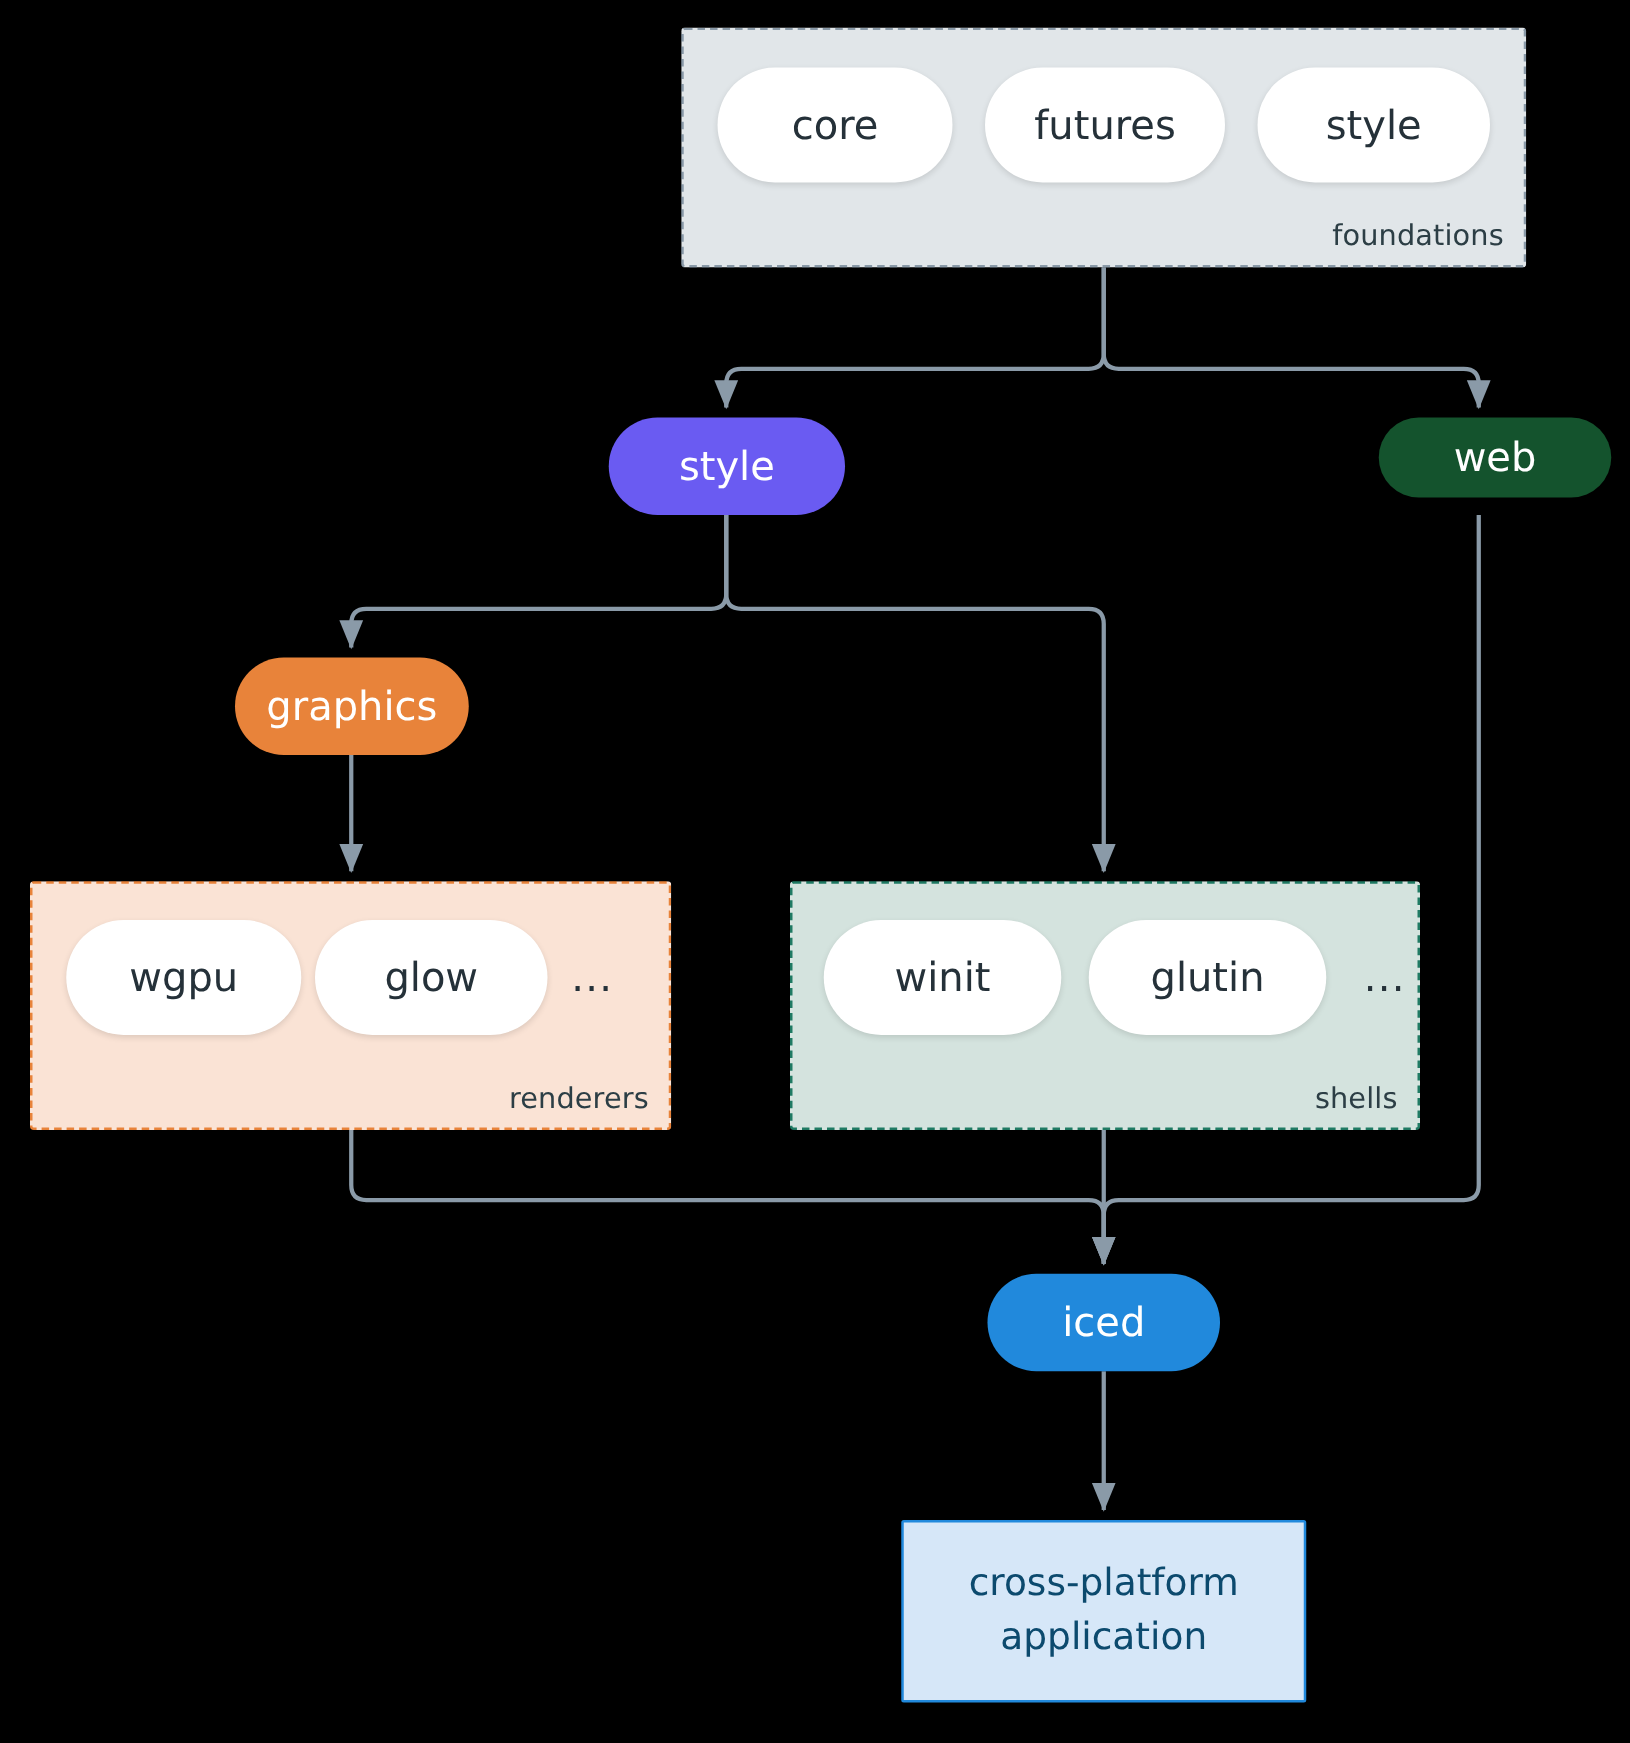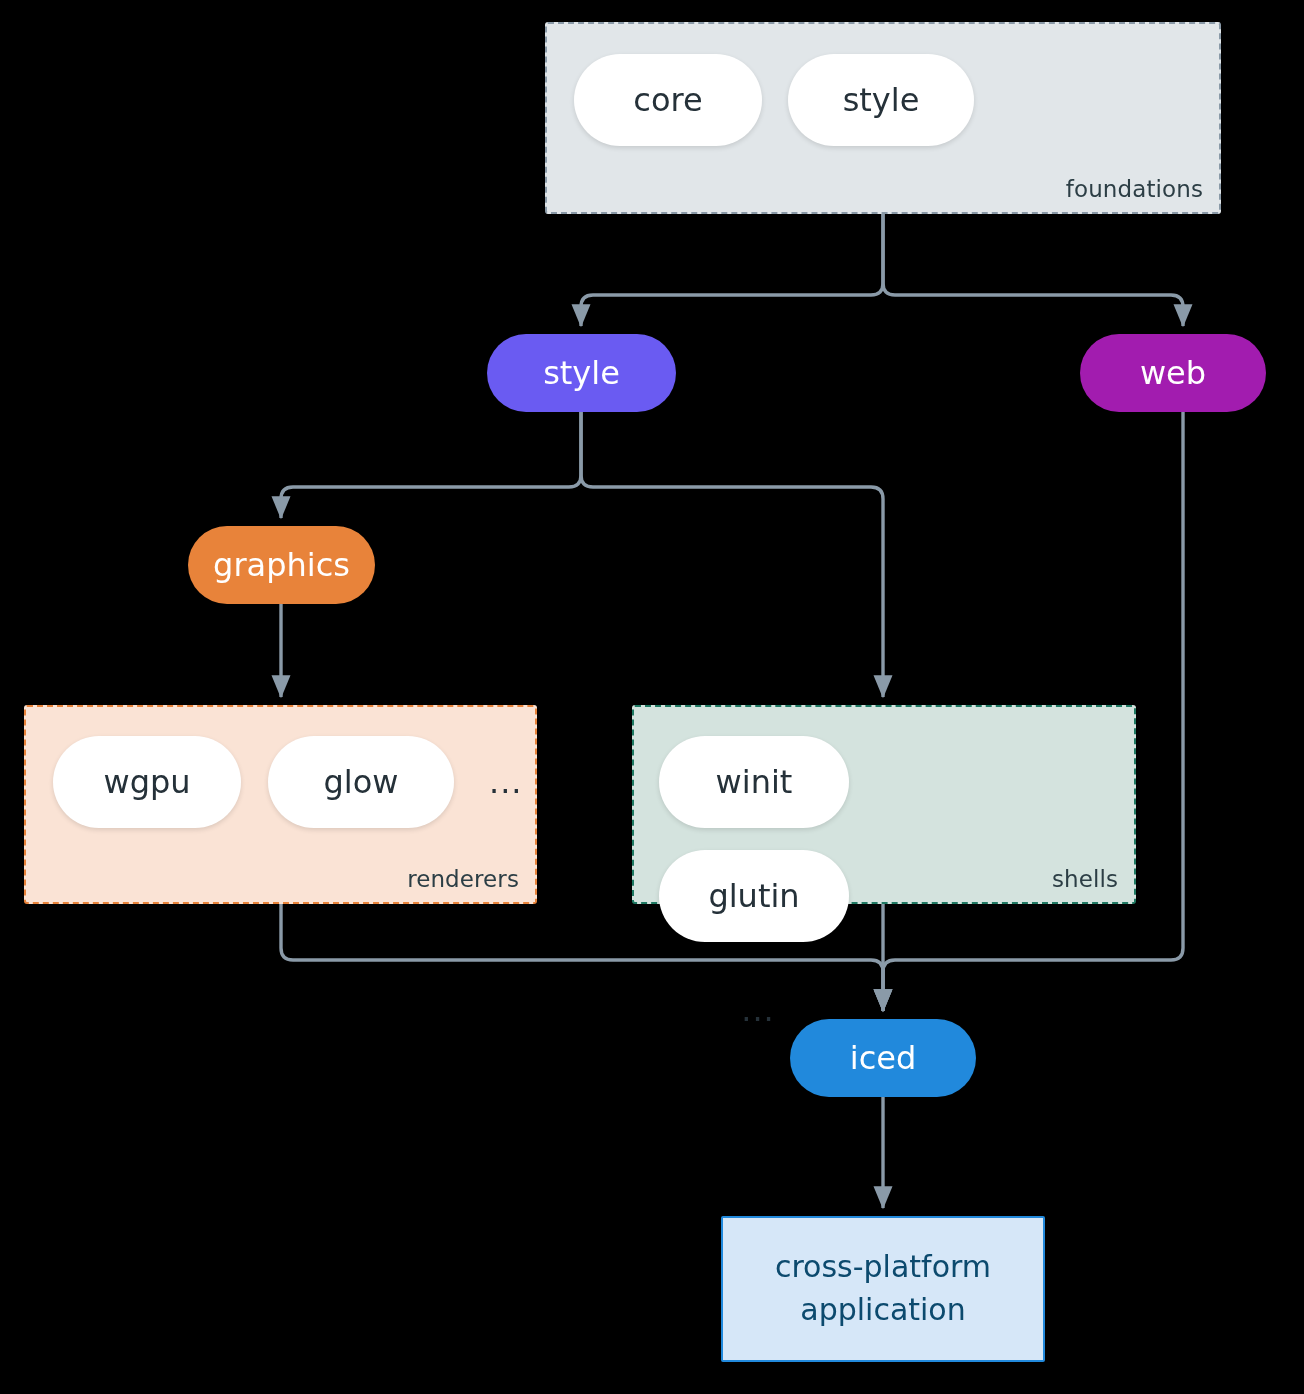--- a/index.html
+++ b/index.html
@@ -73,38 +73,37 @@
     top: 705px;
     width: 513px;
     height: 199px;
     background: #fae3d5;
     border-color: #e8833a;
     border-radius: 3px;
   }
   #cluster-renderers .cluster-pills {
     left: 27px;
     top: 29px;
-    gap: 27px;
+    gap: 11px;
   }
 
   
   #cluster-shells {
     left: 632px;
     top: 705px;
     width: 504px;
     height: 199px;
     background: #d4e3de;
     border-color: #1f7a63;
     border-radius: 3px;
   }
   #cluster-shells .cluster-pills {
     left: 25px;
     top: 29px;
     gap: 22px;
-    flex-direction: column;
   }
 
   
   .pill {
     display: flex;
     align-items: center;
     justify-content: center;
     background: #ffffff;
     border-radius: 48px;
     box-shadow: 0 2px 5px rgba(0,0,0,0.12);
@@ -146,25 +145,25 @@
     white-space: nowrap;
   }
   #node-native {
     left: 487px;
     top: 334px;
     width: 189px;
     height: 78px;
     background: #6a5bf2;
   }
   #node-web {
-    left: 1080px;
+    left: 1103px;
     top: 334px;
     width: 186px;
-    height: 78px;
-    background: #a21caf;
+    height: 64px;
+    background: #14532d;
   }
   #node-graphics {
     left: 188px;
     top: 526px;
     width: 187px;
     height: 78px;
     background: #e8833a;
   }
   #node-iced {
     left: 790px;
@@ -225,20 +224,21 @@
 
       <path d="M1183,412 L1183,948 Q1183,960 1171,960 L895,960 Q883,960 883,972 L883,1011" marker-end="url(#arrowhead)"></path>
 
       <path d="M883,1097 L883,1208" marker-end="url(#arrowhead)"></path>
     </g>
   </svg>
 
   <div class="cluster" id="cluster-foundations">
     <div class="cluster-pills">
       <div class="pill w-core">core</div>
+      <div class="pill w-futures">futures</div>
       <div class="pill w-style">style</div>
     </div>
     <div class="cluster-label">foundations</div>
   </div>
 
   <div class="cluster" id="cluster-renderers">
     <div class="cluster-pills">
       <div class="pill w-wgpu">wgpu</div>
       <div class="pill w-glow">glow</div>
       <div class="ellipsis">...</div>

